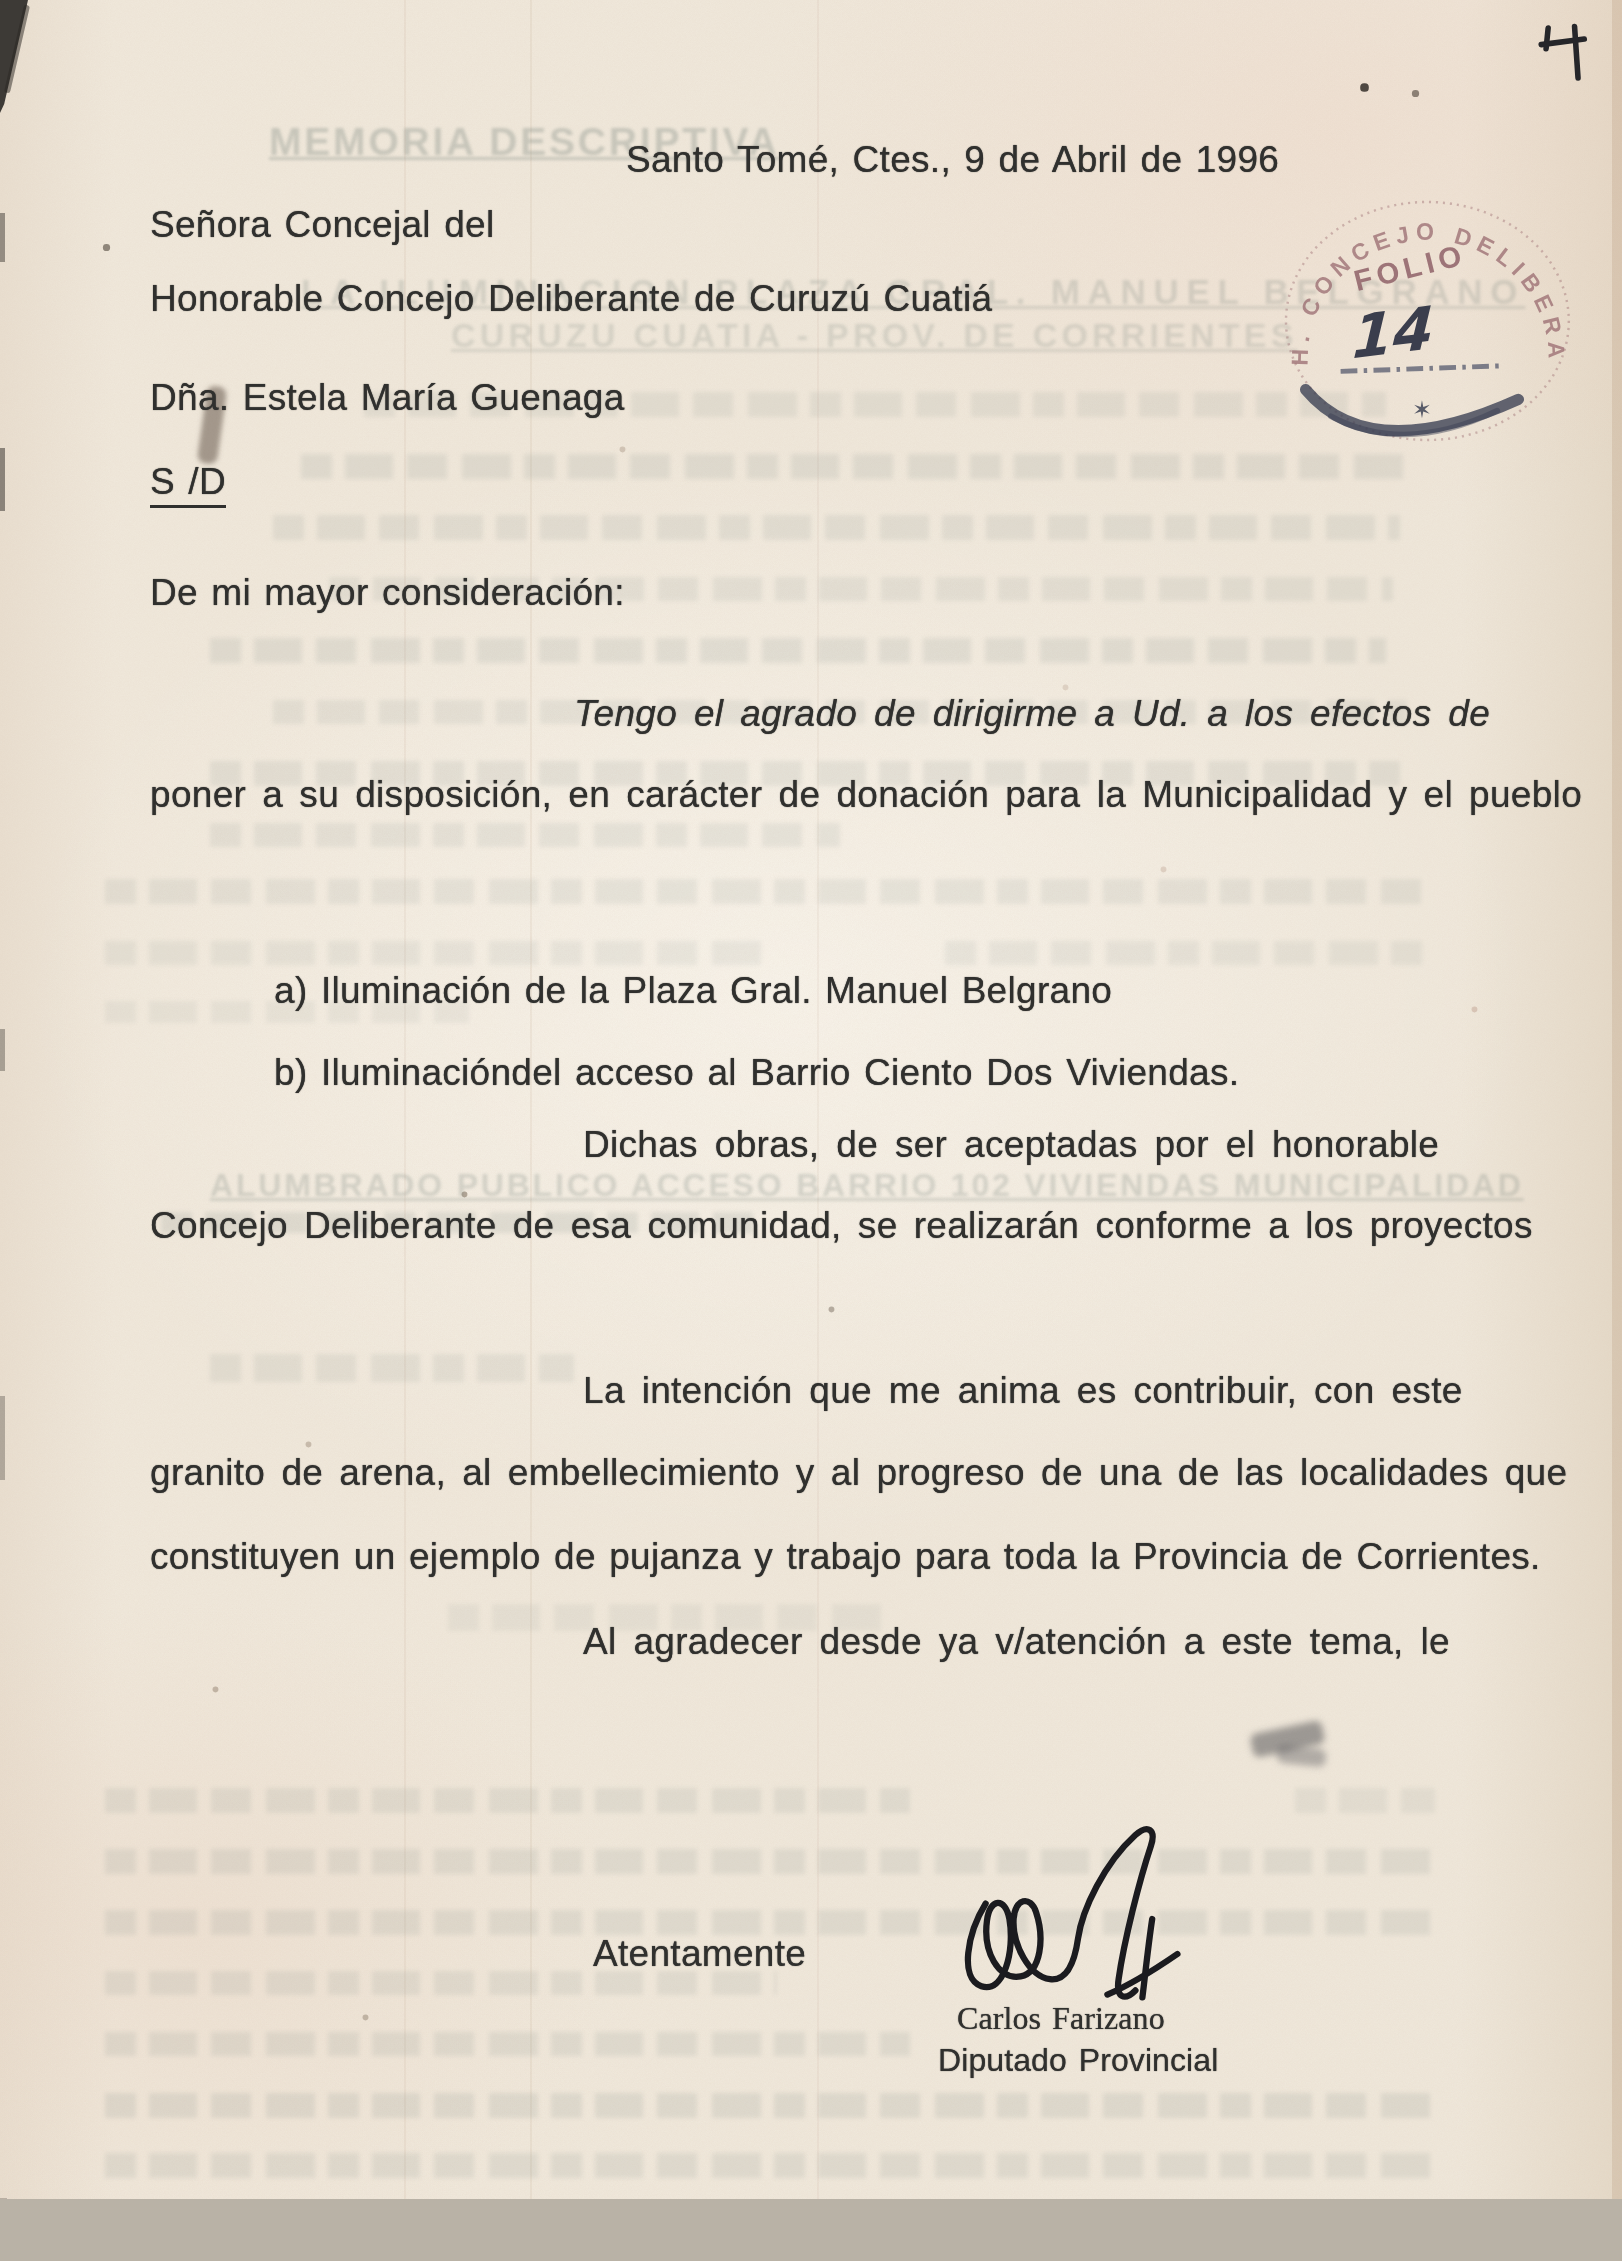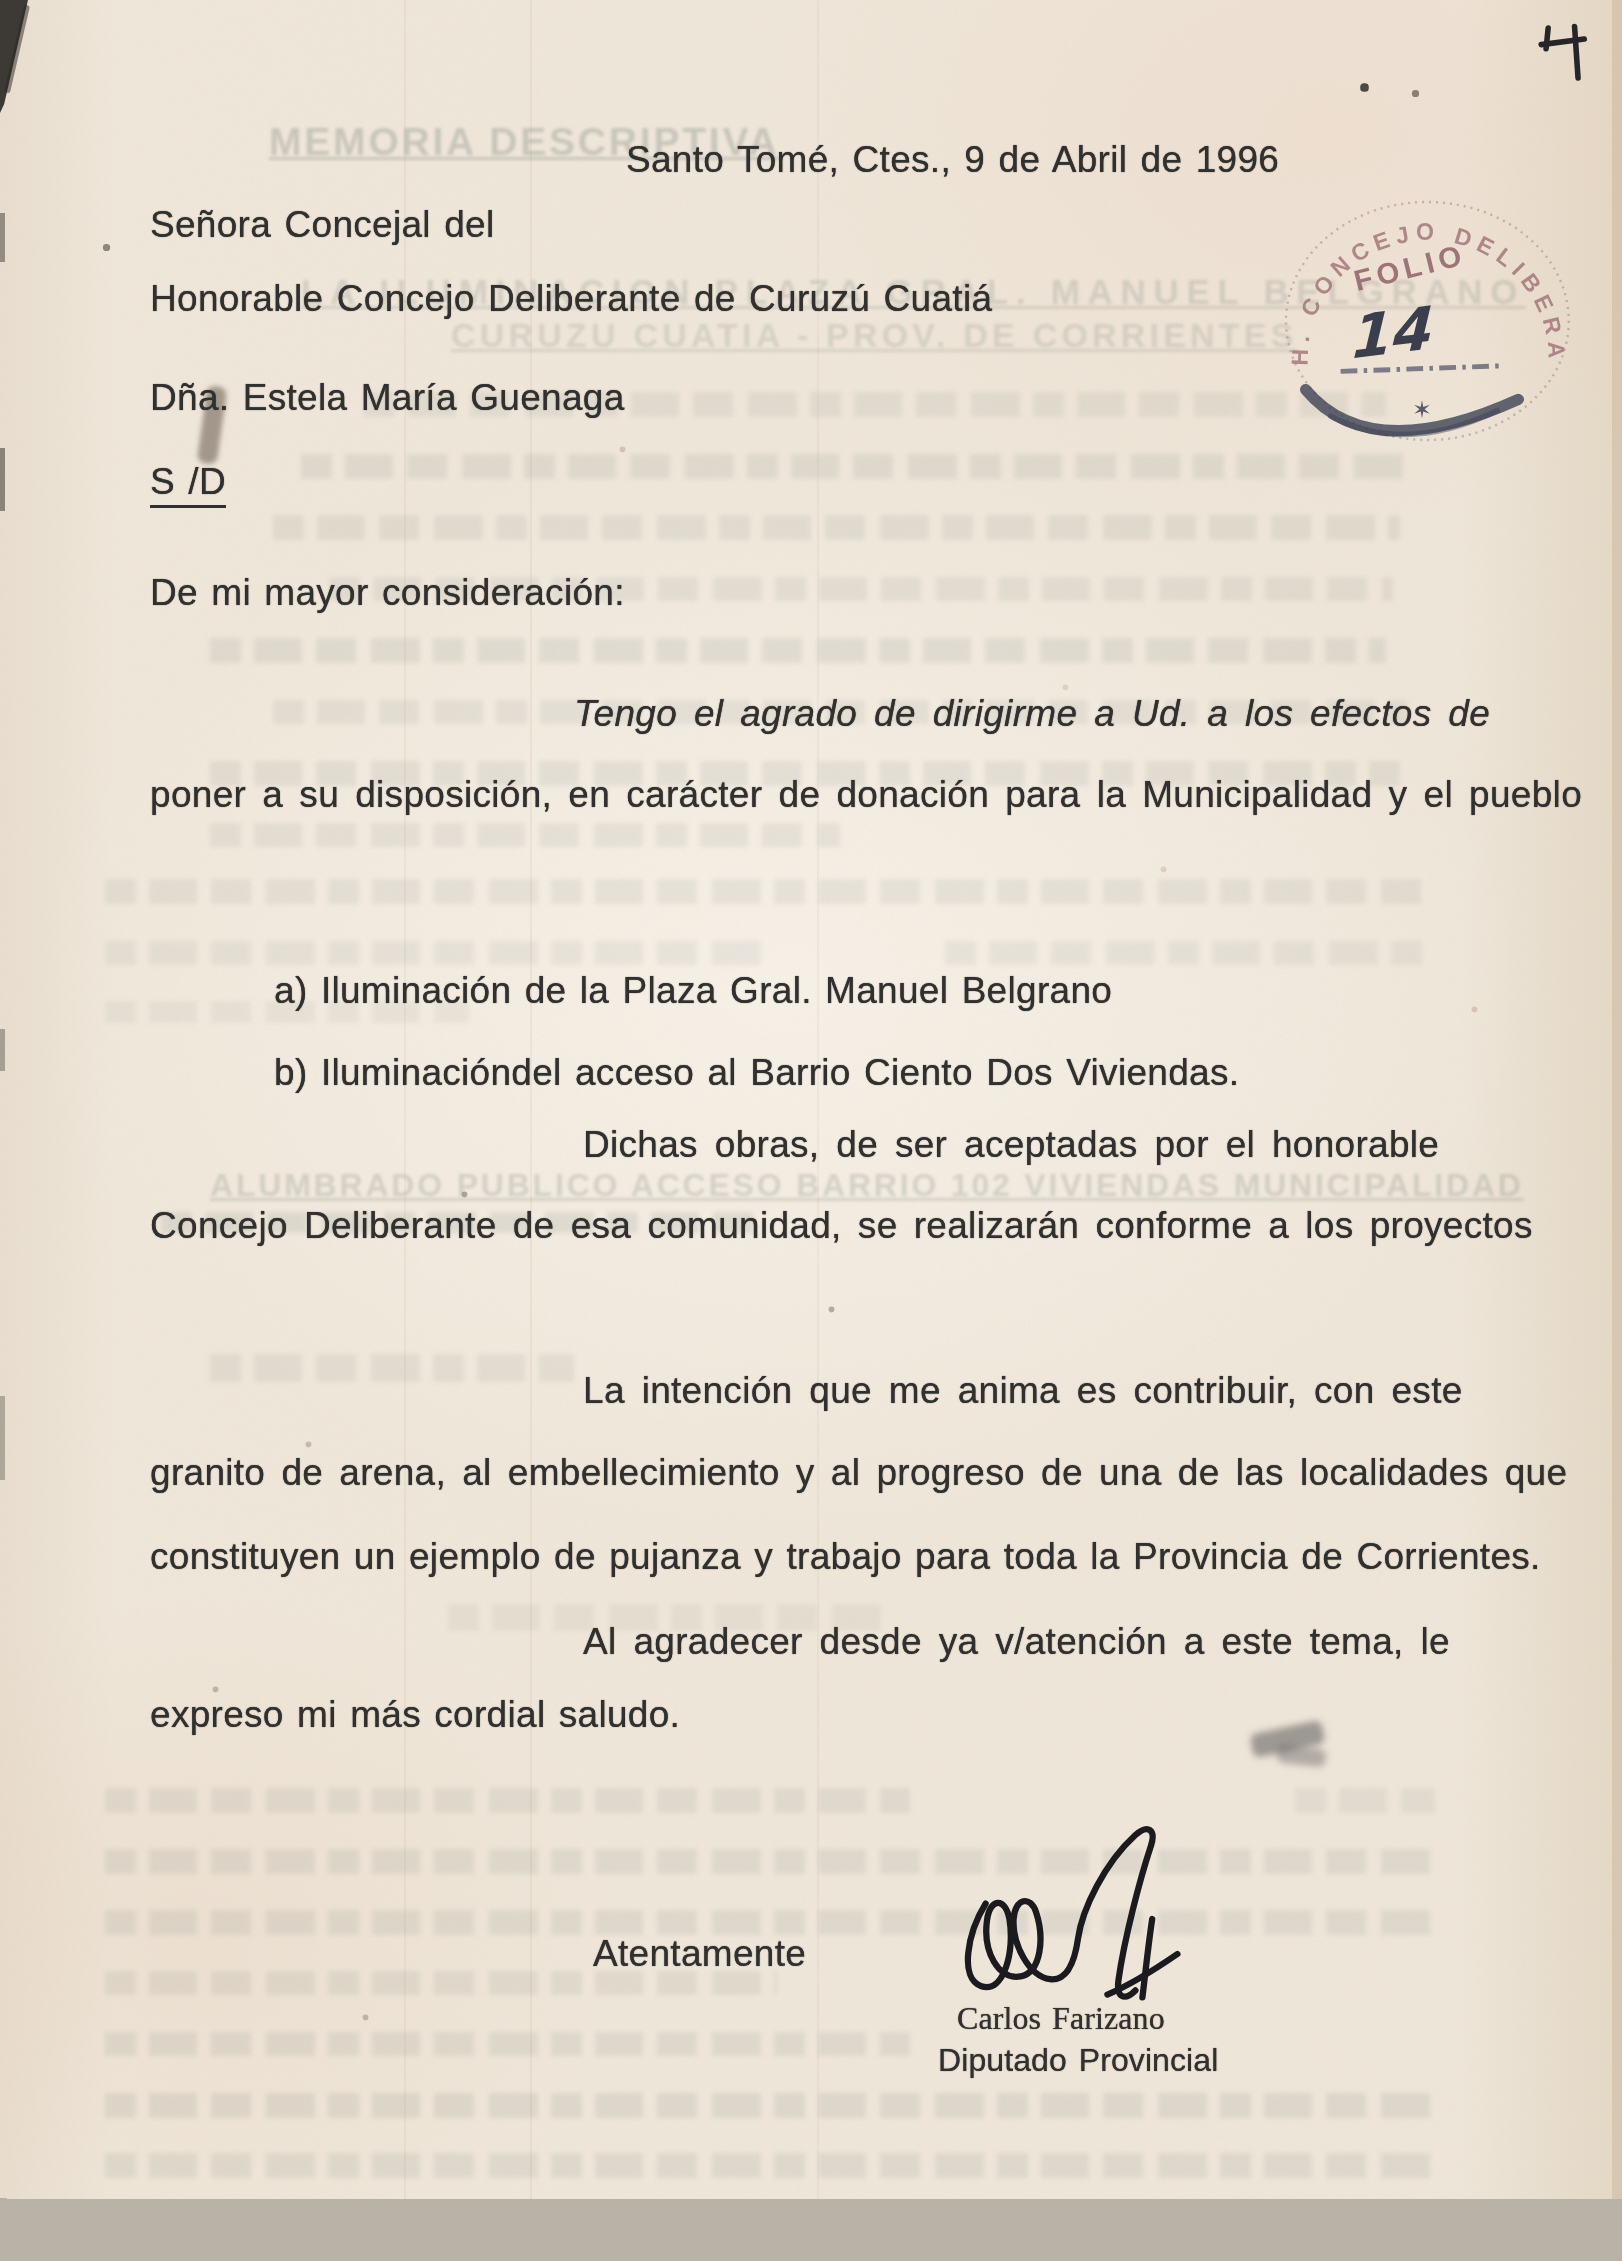--- a/index.html
+++ b/index.html
@@ -139,21 +139,20 @@
   <div class="ln" style="left:274px;top:1052px;">b) Iluminacióndel acceso al Barrio Ciento Dos Viviendas.</div>
 
   <div class="ln indent" style="left:583px;top:1124px;">Dichas obras, de ser aceptadas por el honorable</div>
   <div class="ln wide" style="left:150px;top:1205px;">Concejo Deliberante de esa comunidad, se realizarán conforme a los proyectos</div>
 
   <div class="ln indent" style="left:583px;top:1370px;">La intención que me anima es contribuir, con este</div>
   <div class="ln wide" style="left:150px;top:1452px;text-align:center;">granito de arena, al embellecimiento y al progreso de una de las localidades que</div>
   <div class="ln" style="left:150px;top:1536px;">constituyen un ejemplo de pujanza y trabajo para toda la Provincia de Corrientes.</div>
 
   <div class="ln indent" style="left:583px;top:1621px;">Al agradecer desde ya v/atención a este tema, le</div>
-  <div class="ln" style="left:150px;top:1694px;">expreso mi más cordial saludo.</div>
 
   <div class="ln" style="left:593px;top:1885px;margin-top:48px;">Atentamente</div>
 
   <div class="ln small" style="left:957px;top:2000px;font-family:Liberation Serif, serif;">Carlos Farizano</div>
   <div class="ln small" style="left:938px;top:2042px;">Diputado Provincial</div>
 
   <div class="stamp-box">
     <svg width="315" height="266" viewBox="0 0 450 380">
       <ellipse cx="222" cy="180" rx="202" ry="170" fill="none" stroke="#9b6b70" stroke-width="3.5" stroke-dasharray="3 7" opacity=".42"></ellipse>
       <path id="stampArc" d="M 52 250 A 172 168 0 1 1 394 252" fill="none"></path>

